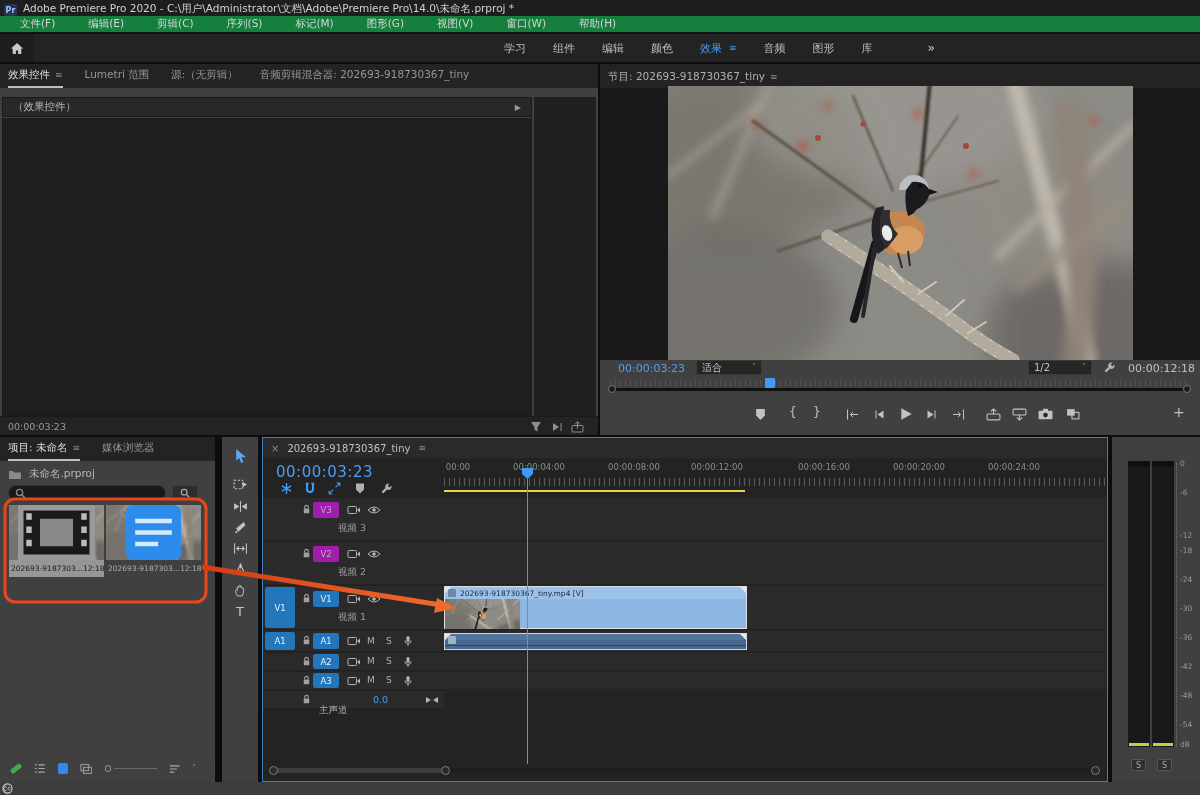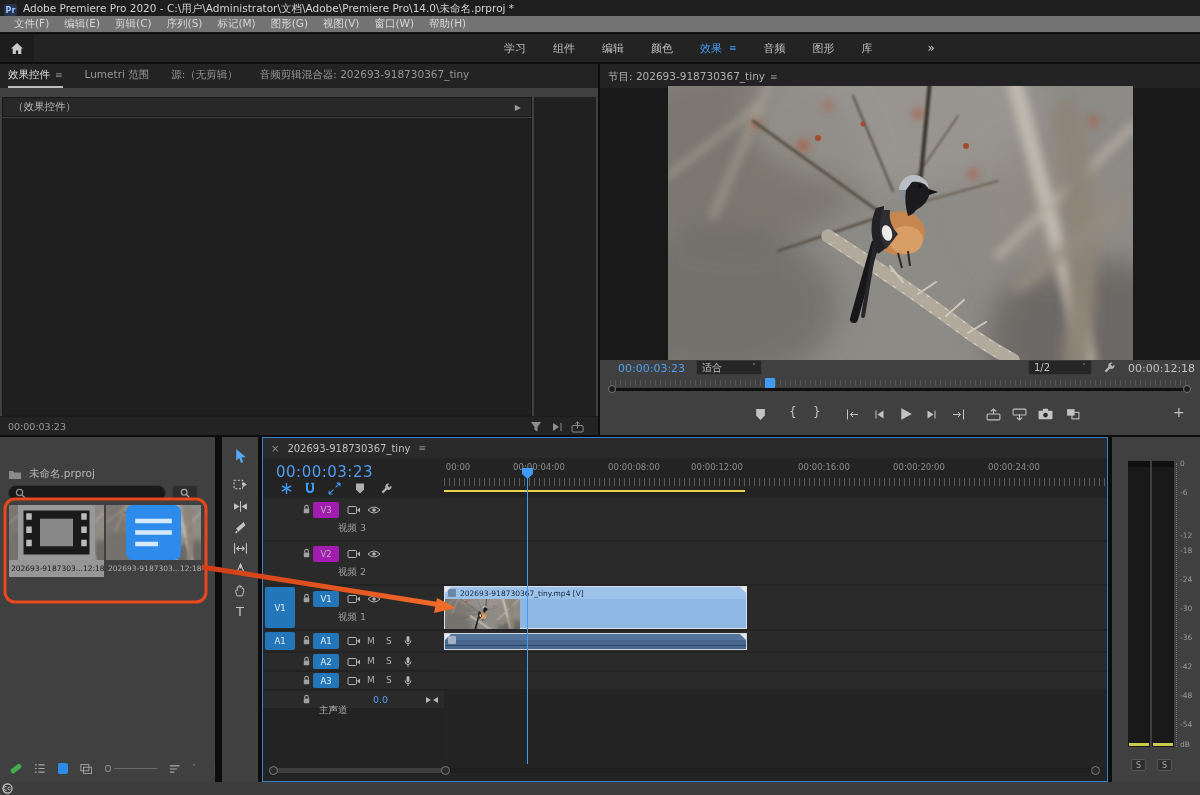--- a/index.html
+++ b/index.html
@@ -5,21 +5,21 @@
   *{margin:0;padding:0;box-sizing:border-box}
   html,body{width:1200px;height:795px;overflow:hidden;background:#0d0d0d;
     font-family:"DejaVu Sans","Liberation Sans",sans-serif;color:#c8c8c8;font-size:11px}
   .panel{position:absolute;background:#404040;overflow:hidden}
   svg.ic{display:inline-block;vertical-align:middle}
   
   #titlebar{position:absolute;left:0;top:0;width:1200px;height:16px;background:#1e1e1e;display:flex;align-items:flex-end}
   #pr-logo{width:13px;height:12px;margin:0 6px 0 4px;background:#26354f;color:#9ec3ff;font-size:8px;font-weight:bold;
     display:flex;align-items:center;justify-content:center;border-radius:2px}
   #title-text{font-size:10.5px;color:#d2d2d2;white-space:nowrap}
-  #menubar{position:absolute;left:0;top:16px;width:1200px;height:17px;background:#737373;display:flex;align-items:center;gap:15px;padding-left:14px;border-bottom:1px solid #141414}
+  #menubar{position:absolute;left:0;top:16px;width:1200px;height:17px;background:#15803d;display:flex;align-items:center;gap:33px;padding-left:20px;border-bottom:1px solid #141414}
   .menu-item{font-size:10.5px;color:#d5d5d5;cursor:default}
   #wsbar{position:absolute;left:0;top:34px;width:1200px;height:28px;background:#232323;display:flex;align-items:center}
   #home-btn{width:34px;height:28px;display:flex;align-items:center;justify-content:center;background:#1d1d1d}
   #ws-tabs{display:flex;align-items:center;gap:27px;margin-left:470px}
   .ws-tab{font-size:11px;color:#bdbdbd}
   .ws-tab.active{color:#3f9bf5}
   .ws-menu{color:#3f9bf5;font-size:9px;margin-left:-20px}
   #ws-overflow{margin-left:28px;color:#c8c8c8;font-size:12px}
   
   .ptabbar{display:flex;align-items:flex-end;gap:22px;height:24px;padding:0 8px;background:#232323}
@@ -496,20 +496,24 @@
           <use href="#sy-camera"></use>
         </svg>
       <svg class="ic tbtn" style="left:466px" width="14" height="12" color="#c2c2c2">
           <use href="#sy-compare"></use>
         </svg>
       <span class="tbtn" style="left:573px;top:4px;font-size:14px">+</span>
     </div>
   </div>
 
   <div class="panel" id="proj-panel">
+    <div class="ptabbar">
+      <span class="ptab active"><span>项目: 未命名</span><span class="pmenu">≡</span></span>
+      <span class="ptab">媒体浏览器</span>
+    </div>
     <div id="proj-file-row">
       <svg class="ic" width="14" height="11">
           <use href="#sy-folder"></use>
         </svg>
       <span>未命名.prproj</span>
     </div>
     <div id="proj-search">
       <svg class="ic" width="11" height="11" color="#8a8a8a">
           <use href="#sy-search"></use>
         </svg>

